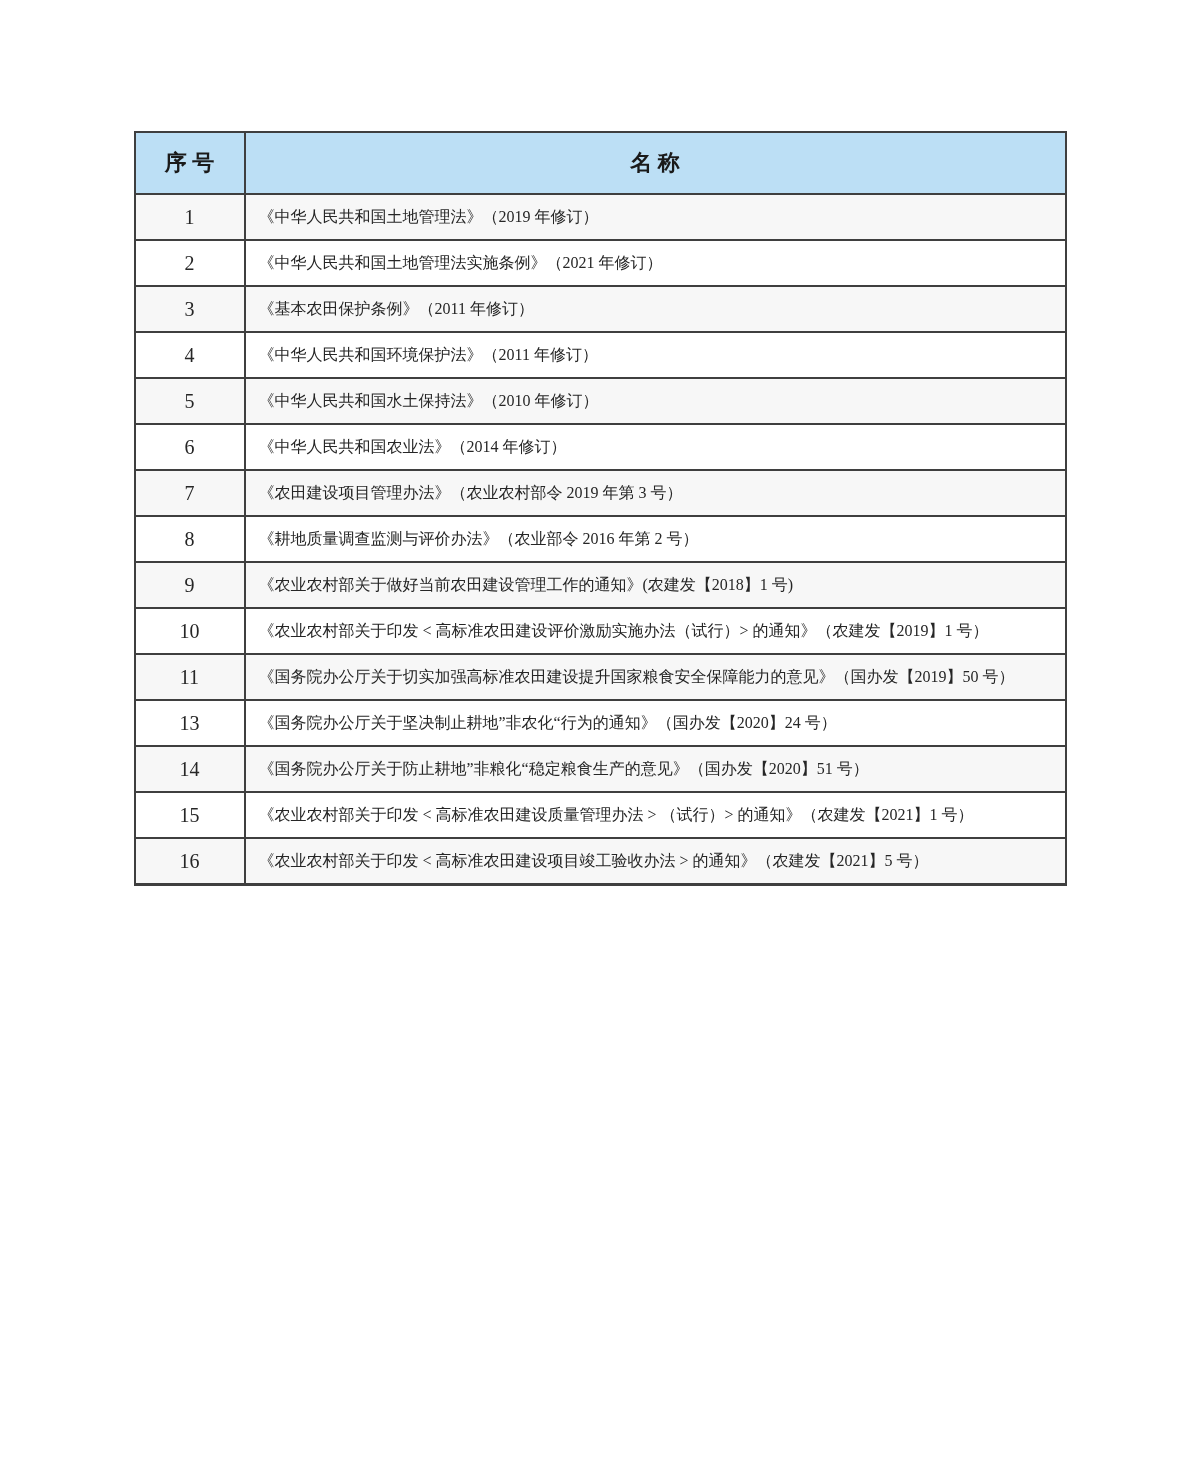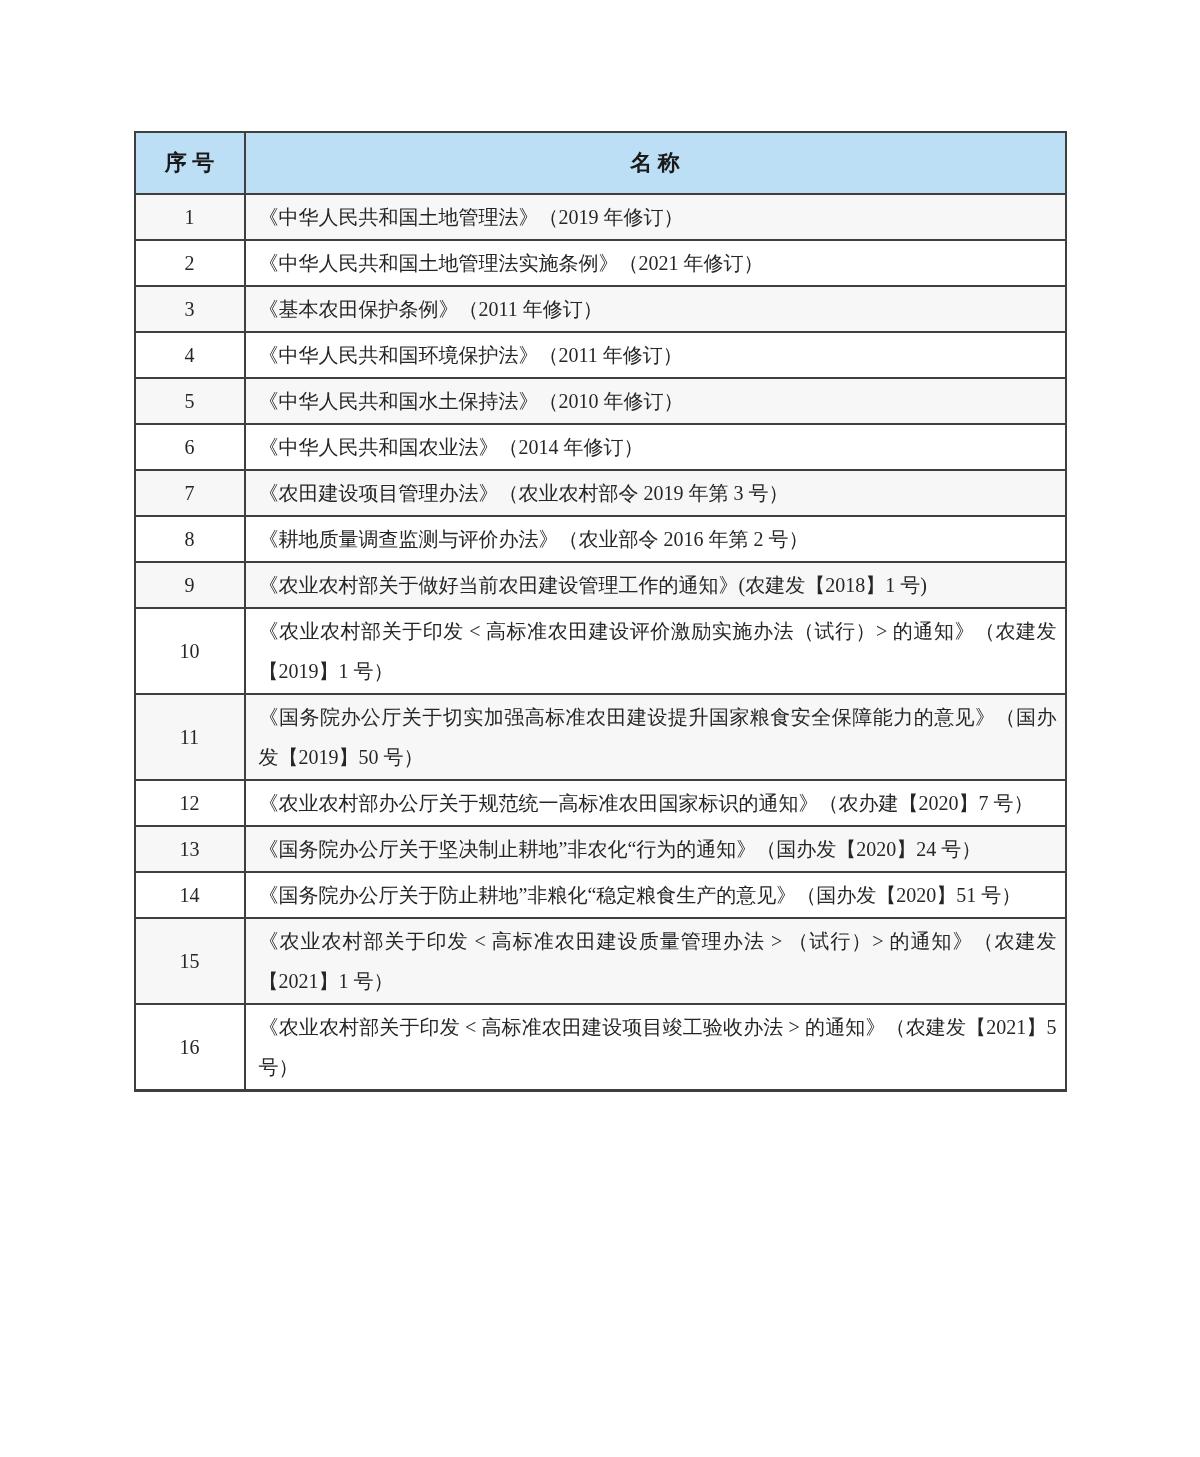--- a/index.html
+++ b/index.html
@@ -38,21 +38,21 @@
   thead th {
     background: #bcdff5;
     height: 58px;
     font-size: 22px;
     font-weight: bold;
     text-align: center;
     vertical-align: middle;
     color: #1a1a1a;
   }
   tbody td {
-    font-size: 20px;
+    font-size: 16px;
     line-height: 40px;
     vertical-align: middle;
     color: #262626;
   }
   td.c-no {
     text-align: center;
     padding: 2px 0;
     font-size: 20px;
   }
   td.c-name {
@@ -127,24 +127,20 @@
   <tr>
     <td class="c-no">10</td>
     <td class="c-name">《农业农村部关于印发 &lt; 高标准农田建设评价激励实施办法（试行）&gt; 的通知》（农建发【2019】1 号）</td>
   </tr>
 
   <tr>
     <td class="c-no">11</td>
     <td class="c-name">《国务院办公厅关于切实加强高标准农田建设提升国家粮食安全保障能力的意见》（国办发【2019】50 号）</td>
   </tr>
 
-  <tr>
-    <td class="c-no">12</td>
-    <td class="c-name">《农业农村部办公厅关于规范统一高标准农田国家标识的通知》（农办建【2020】7 号）</td>
-  </tr>
 
   <tr>
     <td class="c-no">13</td>
     <td class="c-name">《国务院办公厅关于坚决制止耕地”非农化“行为的通知》（国办发【2020】24 号）</td>
   </tr>
 
   <tr>
     <td class="c-no">14</td>
     <td class="c-name">《国务院办公厅关于防止耕地”非粮化“稳定粮食生产的意见》（国办发【2020】51 号）</td>
   </tr>

